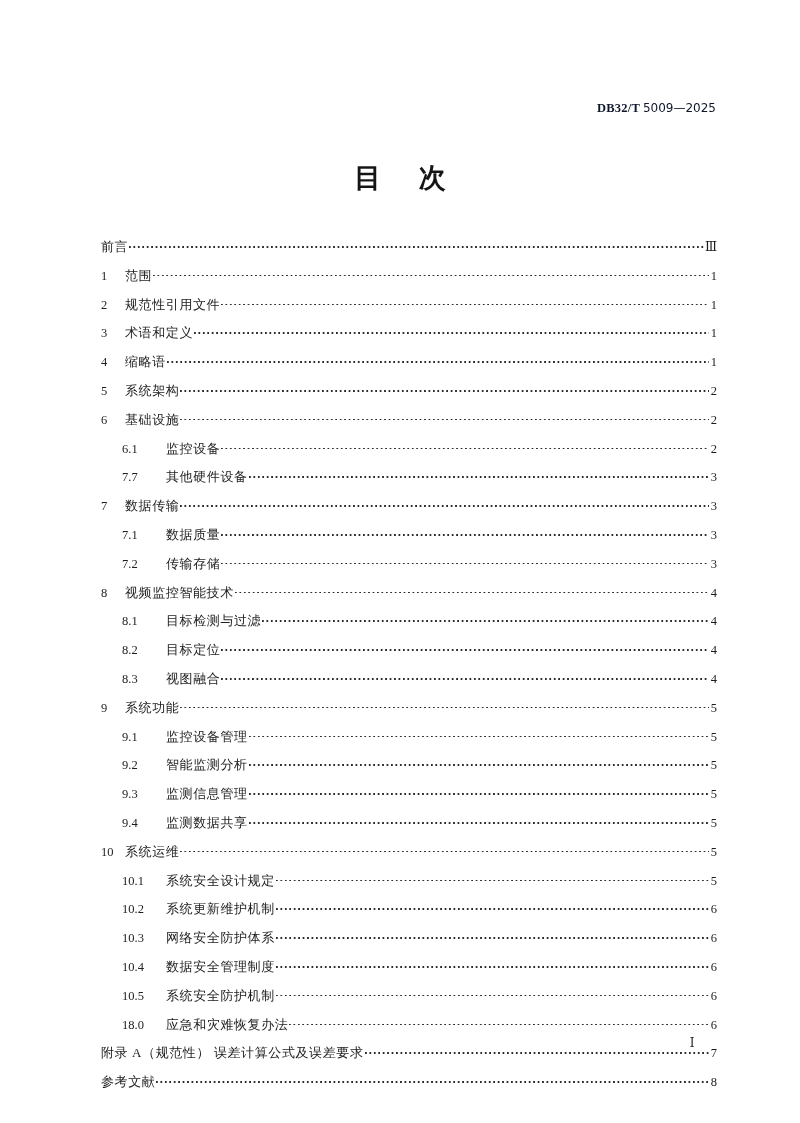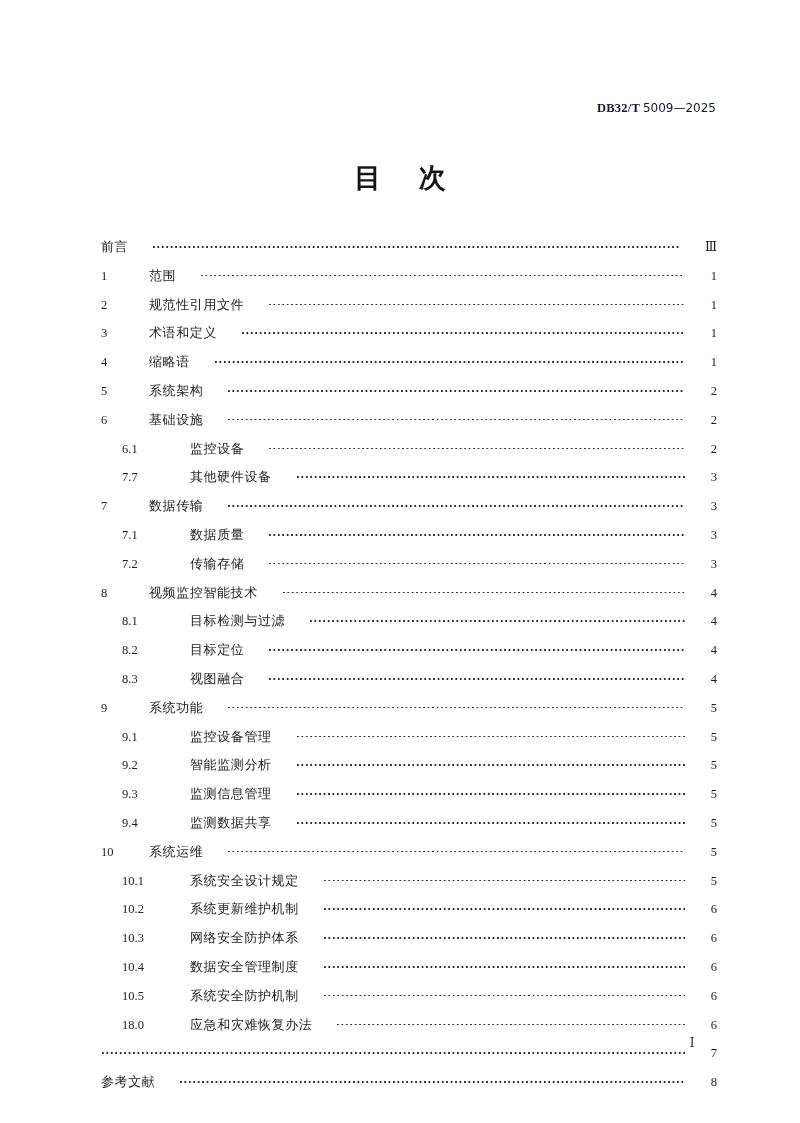--- a/index.html
+++ b/index.html
@@ -66,21 +66,20 @@
     width: 616px;
   }
 
   .toc-entry {
     display: flex;
     align-items: baseline;
     height: 28.8px;
     font-size: 13px;
     color: #1d1d1d;
     white-space: nowrap;
-    gap: 24px;
   }
 
   .toc-entry .num {
     flex: 0 0 auto;
     font-family: "Liberation Serif", "DejaVu Serif", serif;
     font-size: 12.5px;
     text-align: left;
   }
   
   .level-1 .num { width: 24px; }
@@ -316,20 +315,21 @@
         <span class="leader gap-none"></span>
         <span class="pageno">6</span>
       </div>
       <div class="toc-entry level-2">
         <span class="num">18.0</span>
         <span class="label">应急和灾难恢复办法</span>
         <span class="leader gap-before-leader"></span>
         <span class="pageno">6</span>
       </div>
       <div class="toc-entry level-plain">
+        <span class="label">附录 A（规范性）  误差计算公式及误差要求</span>
         <span class="leader gap-before-leader"></span>
         <span class="pageno">7</span>
       </div>
       <div class="toc-entry level-plain">
         <span class="label">参考文献</span>
         <span class="leader gap-none"></span>
         <span class="pageno">8</span>
       </div>
     </div>
 

